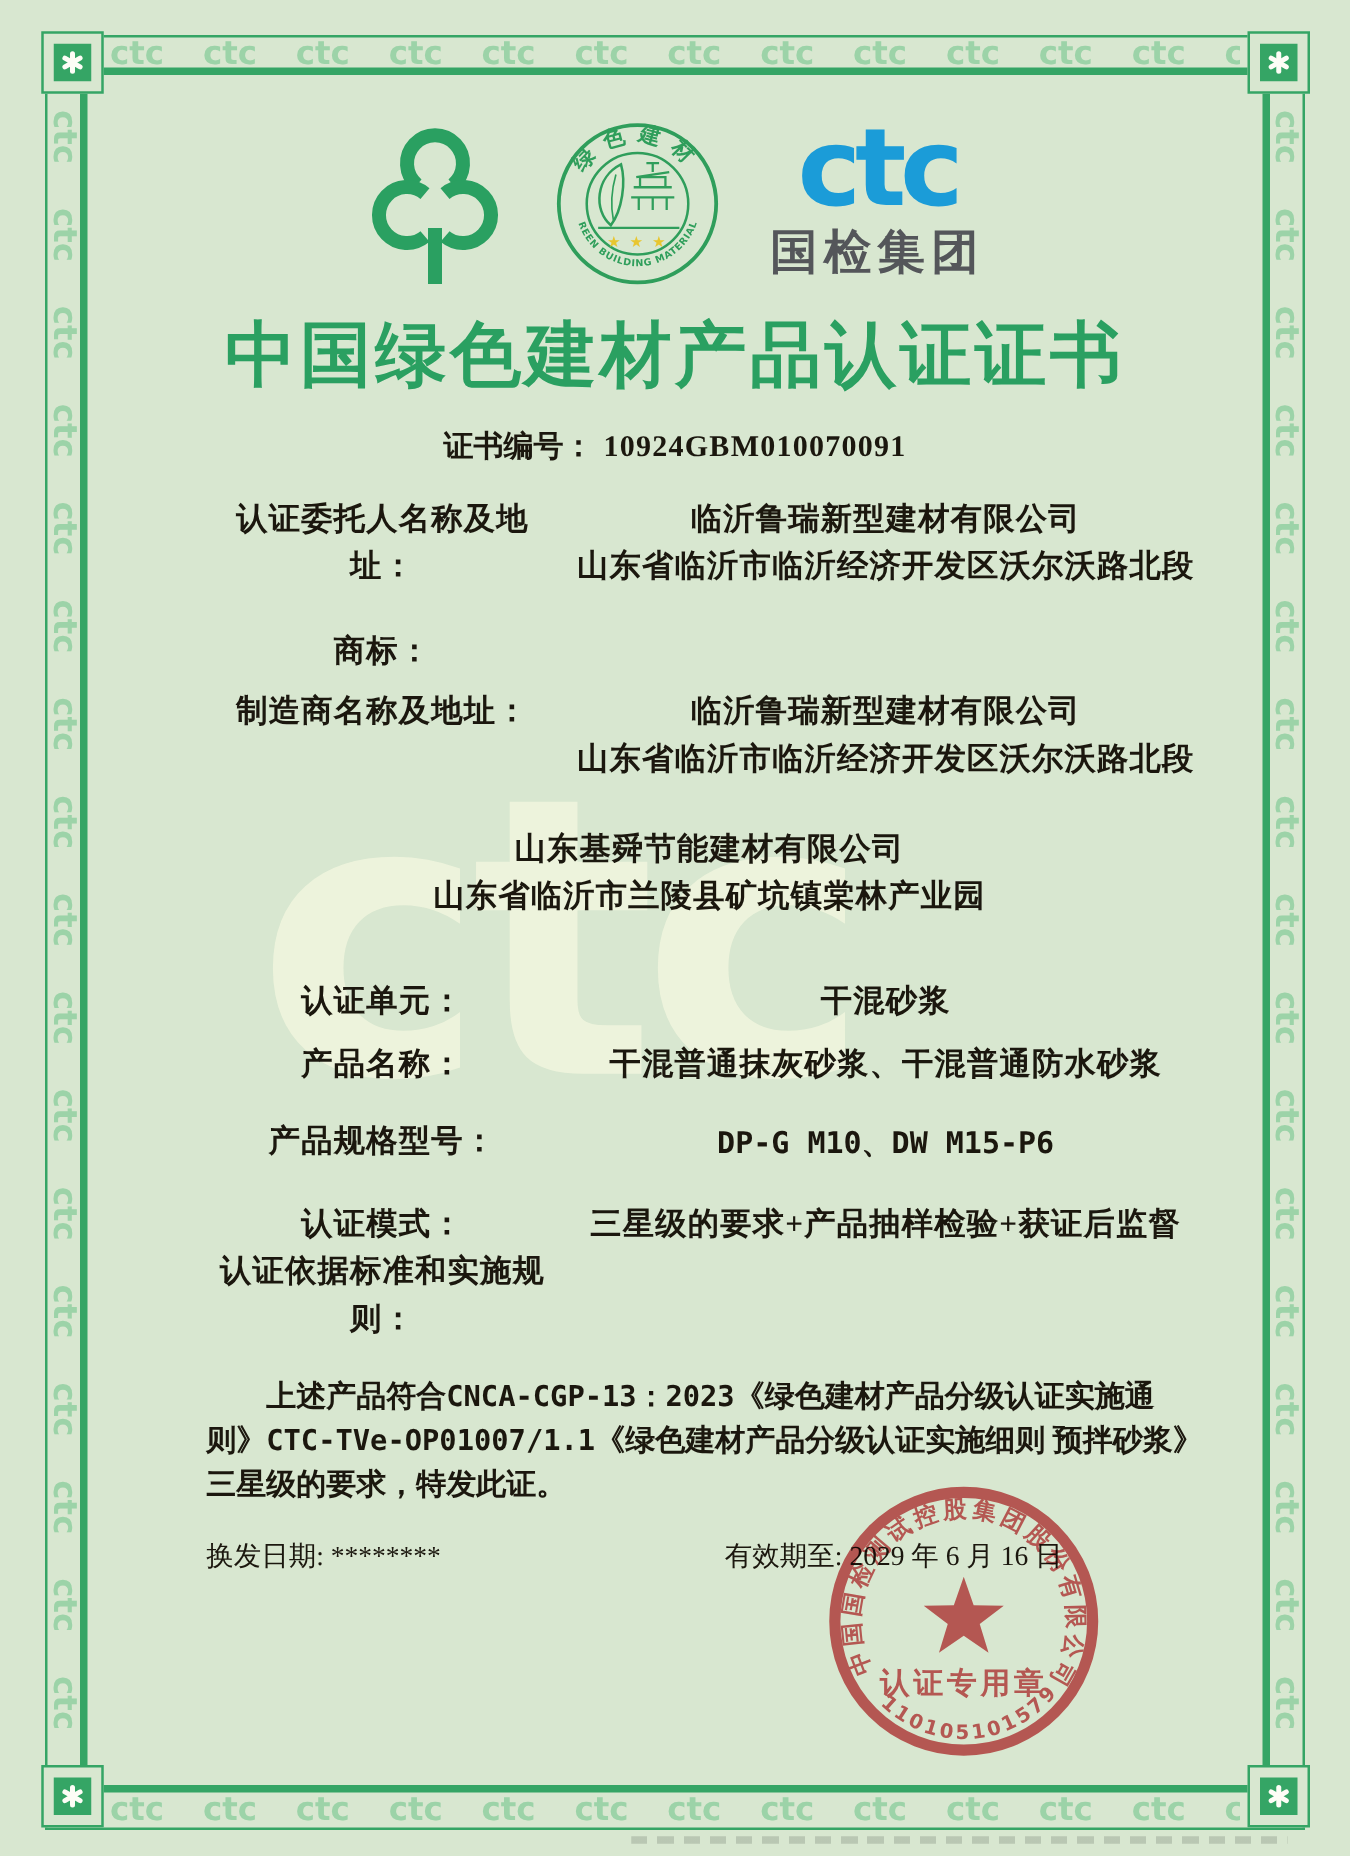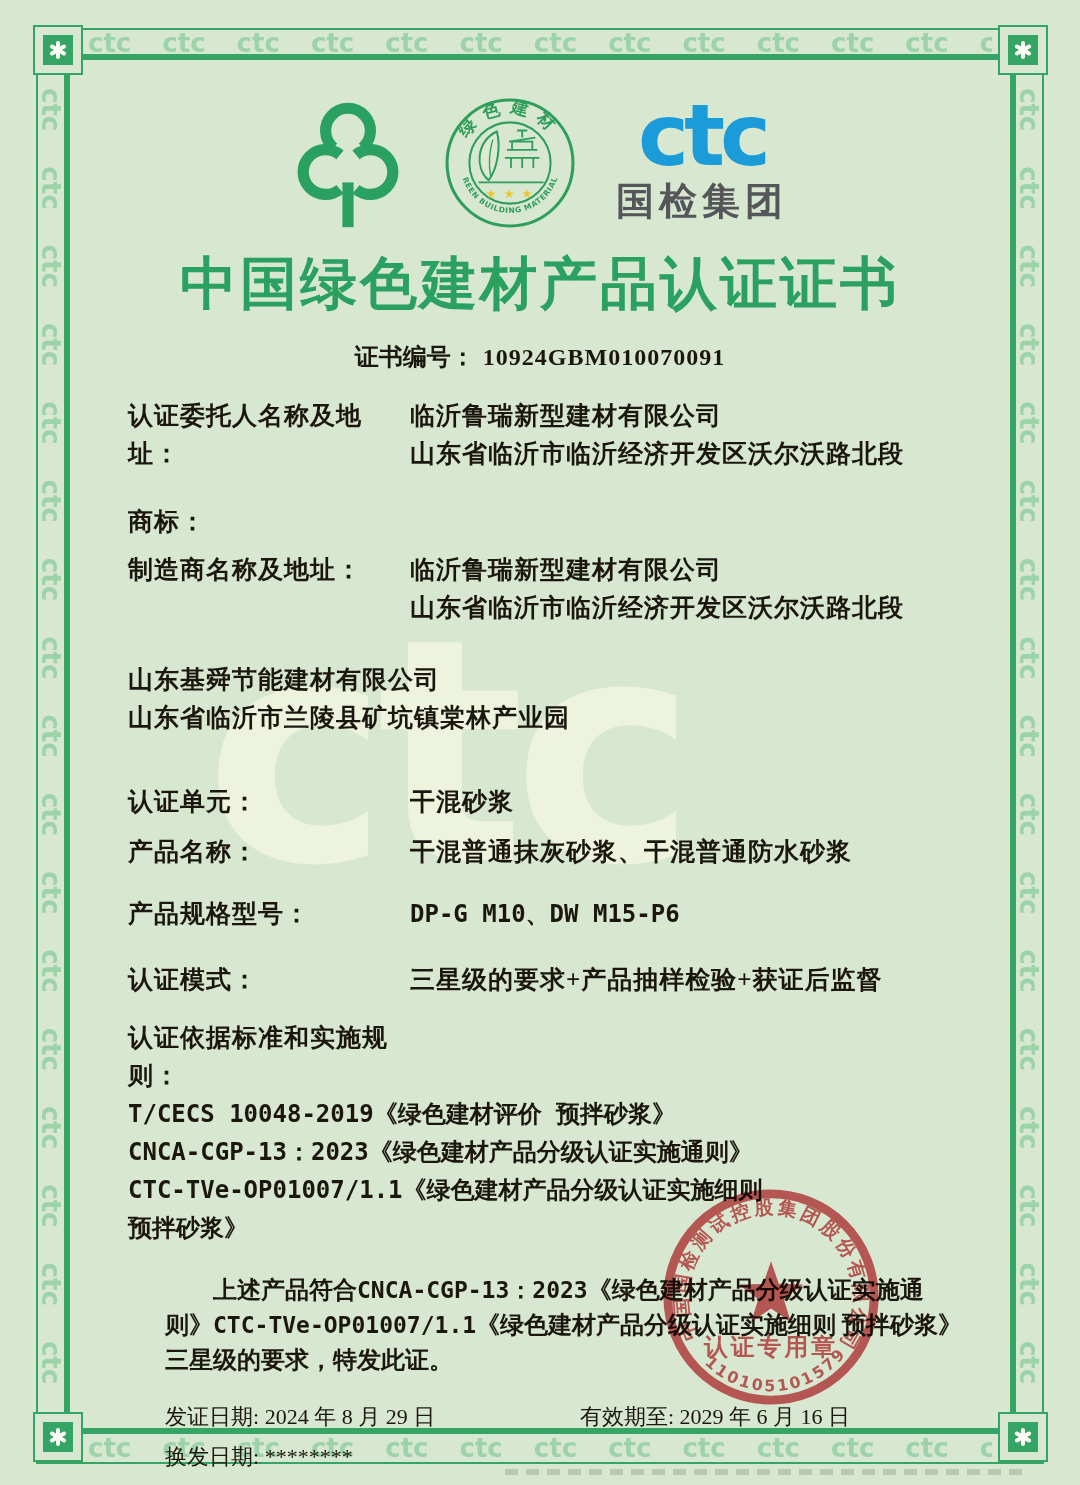--- a/index.html
+++ b/index.html
@@ -38,21 +38,21 @@
   .badge{width:132px;height:132px;}
   .ctc-logo{text-align:center;}
   .ctc-word{font-family:"DejaVu Sans",sans-serif;font-weight:bold;font-size:86px;line-height:0.85;
             letter-spacing:-5px;color:#1b9cd8;}
   .ctc-sub{font-family:Liberation Mono, monospace;font-weight:bold;font-size:38px;letter-spacing:5px;
            color:#54565a;margin-top:4px;}
   .title{margin:12px 0 0 0;text-align:center;font-size:57px;font-weight:bold;color:#2aa061;letter-spacing:3px;}
   .certno{margin-top:18px;text-align:center;font-size:24px;font-weight:bold;}
   .certno-val{letter-spacing:1px;margin-left:8px;}
 
-  .fields{margin-top:24px;padding-left:58px;padding-right:40px;}
+  .fields{margin-top:24px;padding-left:95px;padding-right:40px;text-align:center;}
   .field-row{display:flex;align-items:flex-start;}
   .f-label{width:282px;flex:none;font-size:25px;font-weight:bold;letter-spacing:1px;line-height:38px;}
   .f-value{flex:1;font-size:25px;font-weight:bold;letter-spacing:1px;line-height:38px;}
   .code{font-family:"DejaVu Sans Mono","Liberation Mono",monospace;font-size:24px;letter-spacing:0;}
 
   .statement{margin:26px 40px 0 95px;font-size:24px;font-weight:bold;line-height:35px;text-indent:2em;}
   .statement .code{font-size:23px;}
 
   .dates-row{display:flex;margin:24px 40px 0 95px;font-size:22px;}
   .dates-left div{margin-bottom:10px;}
@@ -189,36 +189,29 @@
         <div class="f-value">干混普通抹灰砂浆、干混普通防水砂浆</div>
       </div>
       <div class="field-row" style="margin-top:24px;">
         <div class="f-label">产品规格型号：</div>
         <div class="f-value code">DP-G M10、DW M15-P6</div>
       </div>
       <div class="field-row" style="margin-top:28px;">
         <div class="f-label">认证模式：</div>
         <div class="f-value">三星级的要求+产品抽样检验+获证后监督</div>
       </div>
-      <div class="field-row" style="margin-top:20px;flex-direction:column;">
+      <div class="field-row" style="margin-top:0;">
         <div class="f-label">认证依据标准和实施规则：</div>
-        <div class="f-value code">
-          <div>T/CECS 10048-2019《绿色建材评价 预拌砂浆》</div>
-          <div>CNCA-CGP-13：2023《绿色建材产品分级认证实施通则》</div>
-          <div>CTC-TVe-OP01007/1.1《绿色建材产品分级认证实施细则</div>
-          <div>预拌砂浆》</div>
-        </div>
       </div>
     </div>
 
     <p class="statement"><span>上述产品符合</span><span class="code">CNCA-CGP-13：2023</span><span>《绿色建材产品分级认证实施通则》</span><span class="code">CTC-TVe-OP01007/1.1</span><span>《绿色建材产品分级认证实施细则 预拌砂浆》三星级的要求，特发此证。</span></p>
 
     <div class="dates-row">
       <div class="dates-left">
-        <div><span>发证日期:</span> <span>2024 年 8 月 29 日</span></div>
         <div><span>换发日期:</span> <span>********</span></div>
       </div>
       <div class="dates-right">
         <span>有效期至:</span> <span>2029 年 6 月 16 日</span>
       </div>
     </div>
 
   </div>
 
   <svg class="seal" viewBox="0 0 240 240">

